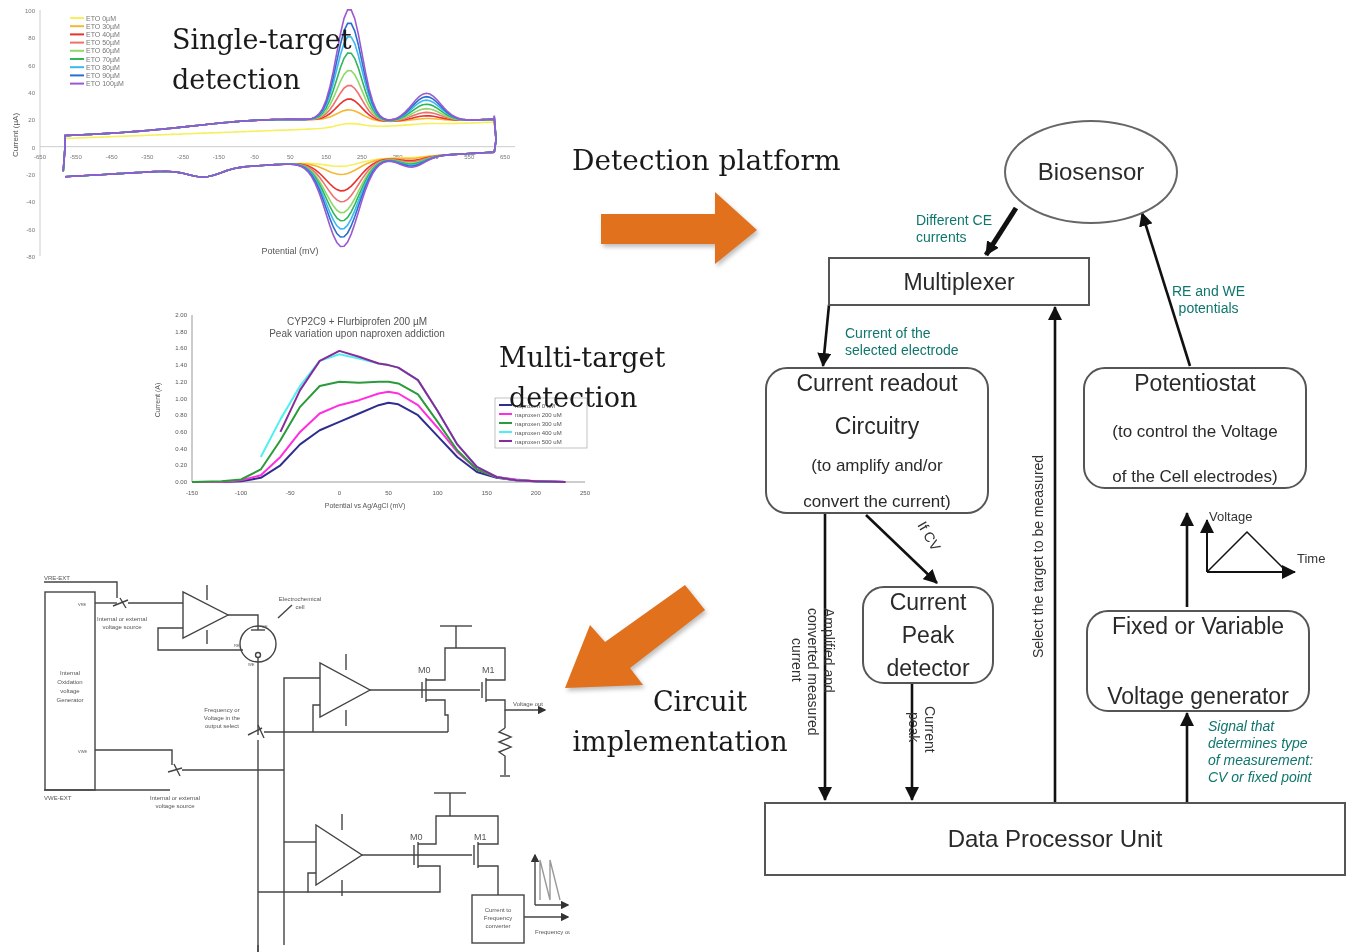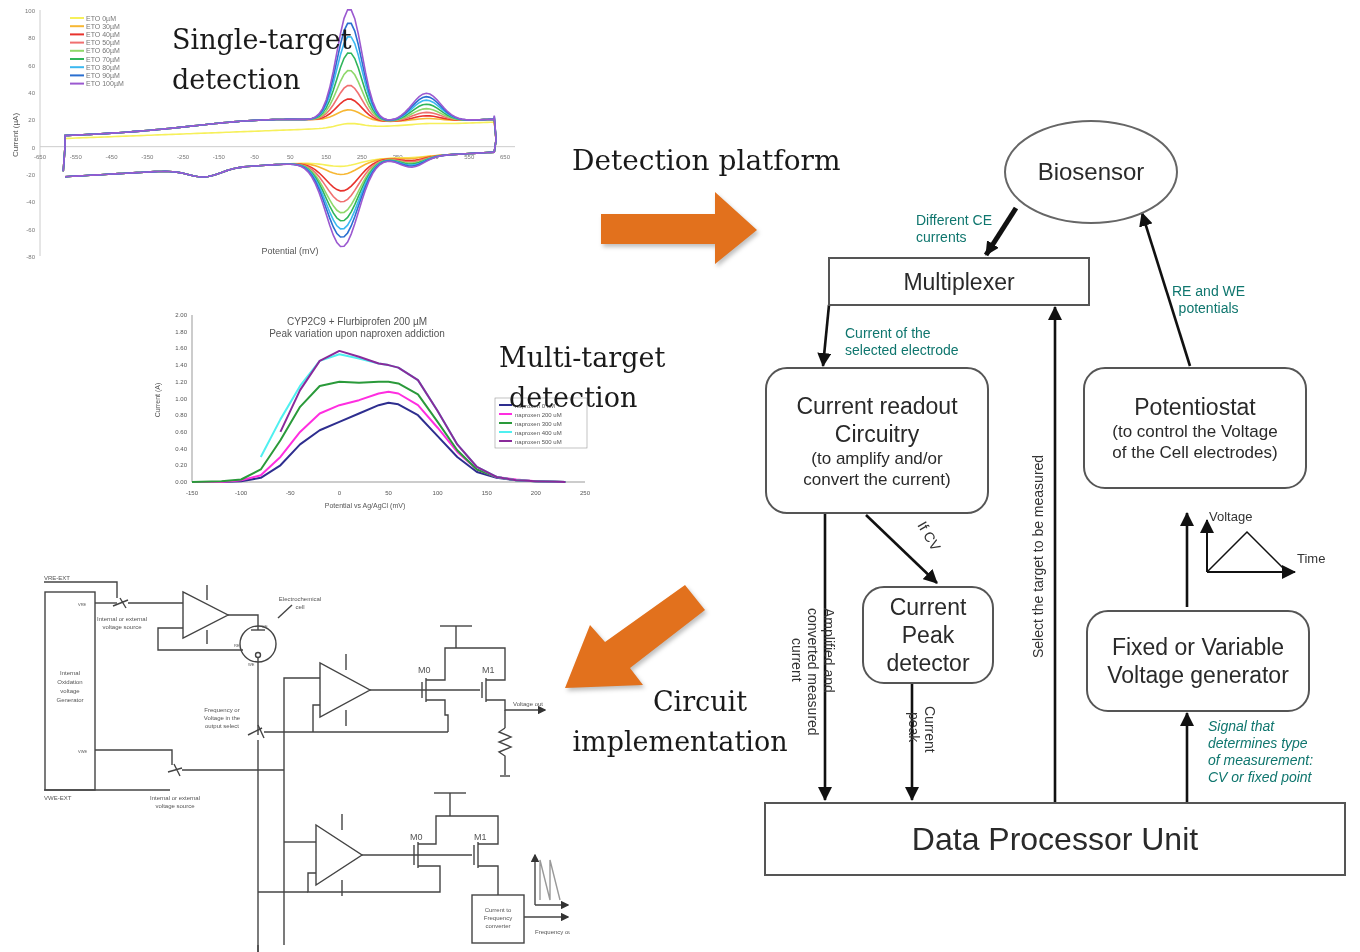--- a/index.html
+++ b/index.html
@@ -2,21 +2,21 @@
 <html><head>
 <meta charset="utf-8">
 <style>
   html,body{margin:0;padding:0;background:#fff;}
   body{width:1360px;height:952px;position:relative;overflow:hidden;font-family:"Liberation Sans",sans-serif;color:#222;}
   .abs{position:absolute;}
   .serif{font-family:"DejaVu Serif","Liberation Serif",serif;color:#1a1a1a;}
   .label-big{font-size:27px;line-height:40px;}
   svg text{font-family:"Liberation Sans",sans-serif;}
   .box{position:absolute;border:2px solid #555;background:#fff;display:flex;align-items:center;justify-content:center;text-align:center;flex-direction:column;color:#2a2a2a;}
-  .rbox{border-radius:22px;}
+  .rbox{border-radius:22px;justify-content:space-between;}
   .bt{font-size:23px;line-height:28px;}
   .st{font-size:17px;line-height:21px;}
   .note{position:absolute;font-size:14px;line-height:17px;color:#0f766e;}
   .vnote{position:absolute;font-size:14px;line-height:16px;color:#333;white-space:nowrap;}
 </style>
 </head>
 <body>
 
 <svg class="abs" style="left:0;top:0" width="520" height="265">
   <g id="cv-axes">
@@ -319,21 +319,21 @@
 <div class="box rbox" style="left:862px;top:586px;width:128px;height:94px;">
   <span class="bt">Current</span>
   <span class="bt">Peak</span>
   <span class="bt">detector</span>
 </div>
 <div class="box rbox" style="left:1086px;top:610px;width:220px;height:98px;">
   <span class="bt">Fixed or Variable</span>
   <span class="bt">Voltage generator</span>
 </div>
 <div class="box" style="left:764px;top:802px;width:578px;height:70px;">
-  <span style="font-size:32px;">Data Processor Unit</span>
+  <span style="font-size:24px;">Data Processor Unit</span>
 </div>
 
 <div class="note" style="left:916px;top:212px;">
   <div>Different CE</div>
   <div>currents</div>
 </div>
 <div class="note" style="left:845px;top:325px;">
   <div>Current of the</div>
   <div>selected electrode</div>
 </div>

